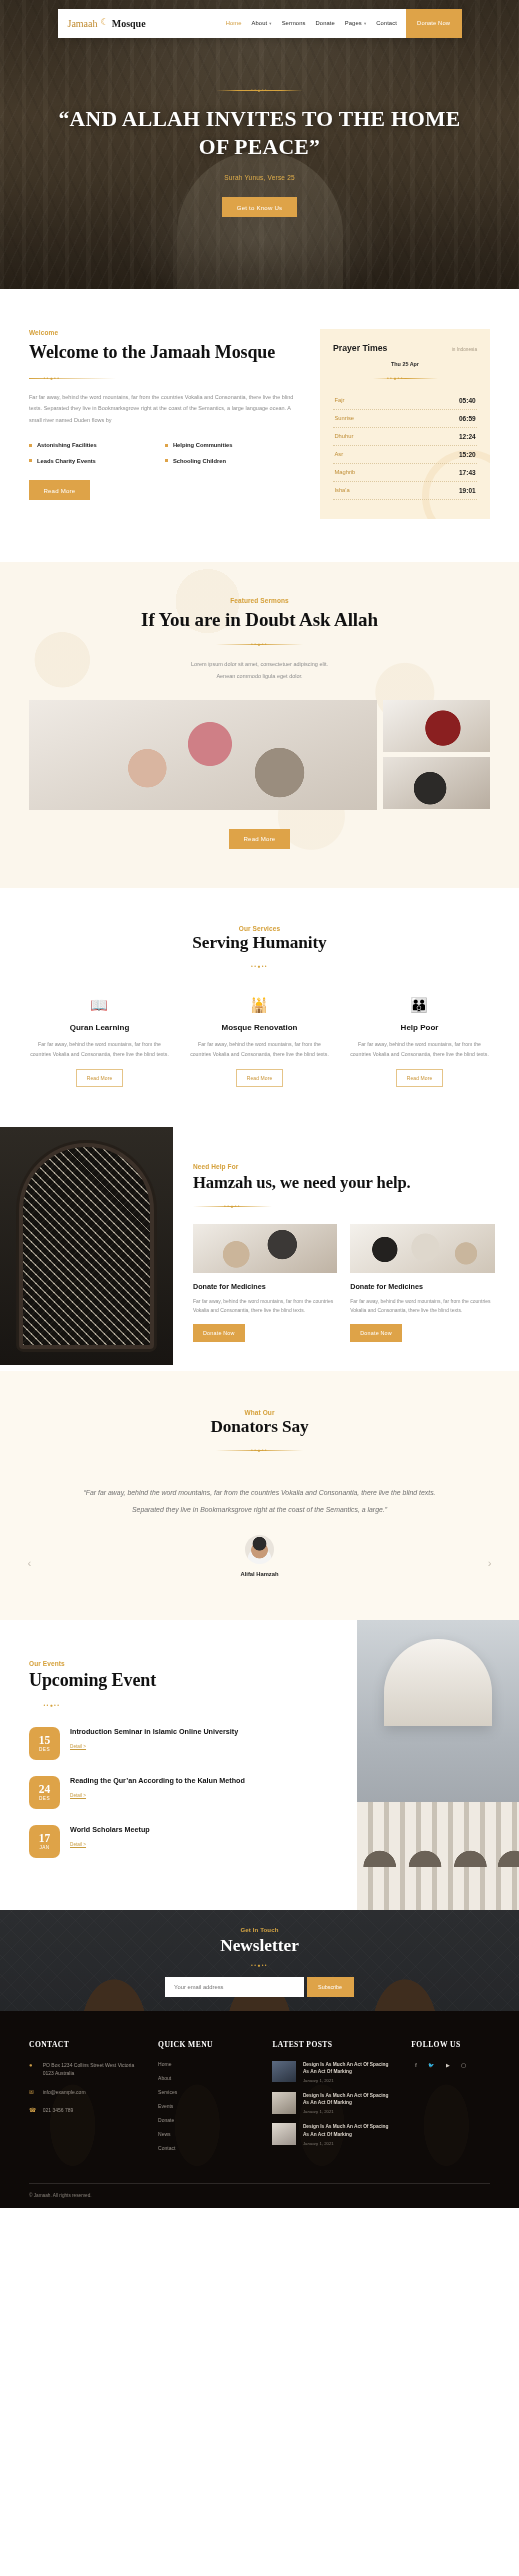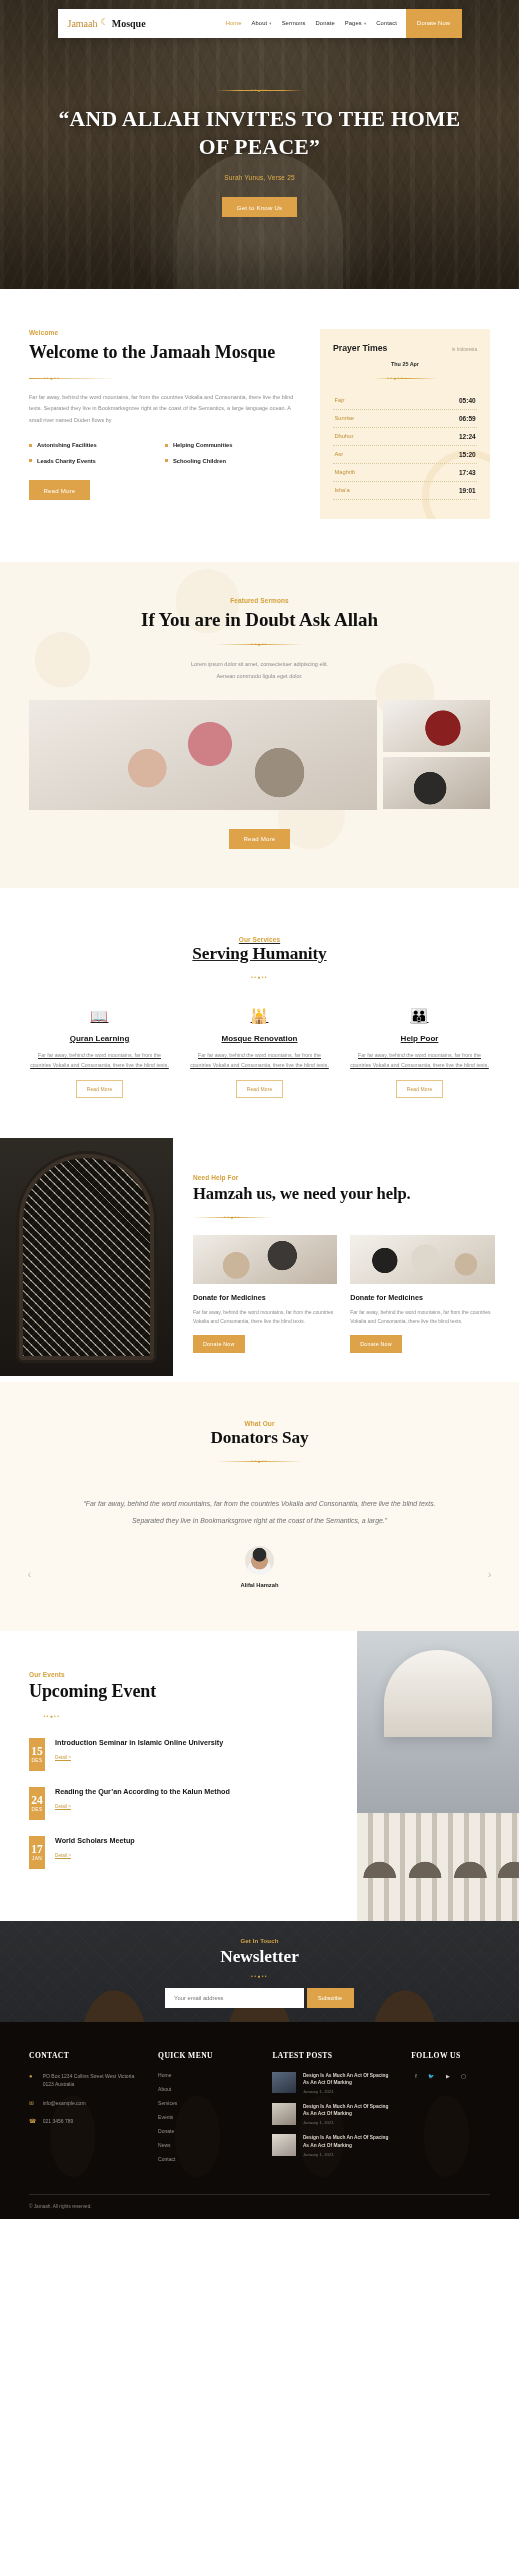--- a/index.html
+++ b/index.html
@@ -150,21 +150,21 @@
       linear-gradient(160deg,#efeae4,#cdc4b9); }
   .ph.p2 { background:
       radial-gradient(circle at 56% 54%, #8a1f20 0 17.3px, rgba(0,0,0,0) 18px),
       linear-gradient(150deg,#f3f0ec,#c9bfb2); }
   .ph.p3 { background:
       radial-gradient(circle at 44% 60%, #2c2a28 0 16px, rgba(0,0,0,0) 16.6px),
       linear-gradient(150deg,#e8e3dc,#b8ada0); }
   .sermons .btn { margin-top:19px; }
 
   
-  .services { background:#fff; padding:48px 29px 40px;text-decoration:underline; }
+  .services { background:#fff; padding:37px 29px 40px; }
   .services .orn { margin:10px auto 0; }
   .services .orn::before { background:linear-gradient(90deg, rgba(212,160,60,0), #d5a33e, rgba(212,160,60,0)); }
   .scards { display:flex; gap:19px; margin-top:29px; }
   .scard { flex:1 1 0; text-align:center; }
   .scard .ico { font-size:14.4px; color:#dea348; line-height:1; margin-bottom:10px; display:block; }
   .scard h3 { font-size:8px; font-weight:700; color:#151515; margin-bottom:7.2px; }
   .scard .body { font-size:5.2px; line-height:1.95; }
   .btn-o {
     display:inline-block; margin-top:10px; border:0.7px solid #e5c488; color:#c99335;
     font-size:5px; padding:5px 9.4px; background:#fff; cursor:pointer; letter-spacing:0.1px;
@@ -227,22 +227,22 @@
 
   
   .events { display:flex; background:#fff; }
   .events .left { flex:1 1 auto; padding:40px 24.5px 36px 29px; }
   .events .orn { margin:10px 0 19px; width:85px; }
   .events .orn::before { background:linear-gradient(90deg,#d5a33e, rgba(212,160,60,0)); }
   .events .orn .dots { text-align:left; padding-left:14.4px; }
   .events .h2 { font-size:18px; margin-top:2.9px; }
   .ev { display:flex; gap:10px; margin-bottom:16px; }
   .evdate {
-    width:16px; height:33px; flex:none; background:#dea348; color:#fff;
-    display:flex; flex-direction:column; align-items:center; justify-content:center; gap:0.7px;
+    width:31px; height:33px; flex:none; background:#dea348; color:#fff;
+    display:flex; flex-direction:column; align-items:center; justify-content:center; gap:0.7px;border-radius:7px;
   }
   .evdate .d { font-family:"Liberation Serif", serif; font-size:11.5px; font-weight:700; line-height:1; }
   .evdate .m { font-size:4.7px; letter-spacing:0.4px; }
   .ev h3 { font-size:7.2px; font-weight:700; color:#131313; line-height:1.45; }
   .ev .detail { display:inline-block; margin-top:5px; font-size:4.7px; color:#c79a3f; }
   .events .art2 {
     width:162px; flex:none; position:relative; overflow:hidden;
     background:linear-gradient(180deg,#cfd4d8 0%,#aeb4ba 42%,#8e9399 100%);
   }
   .events .art2 .dome {

